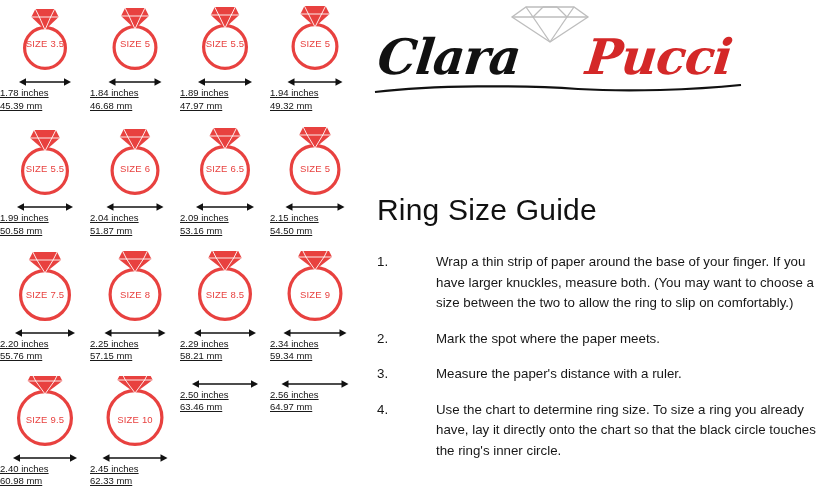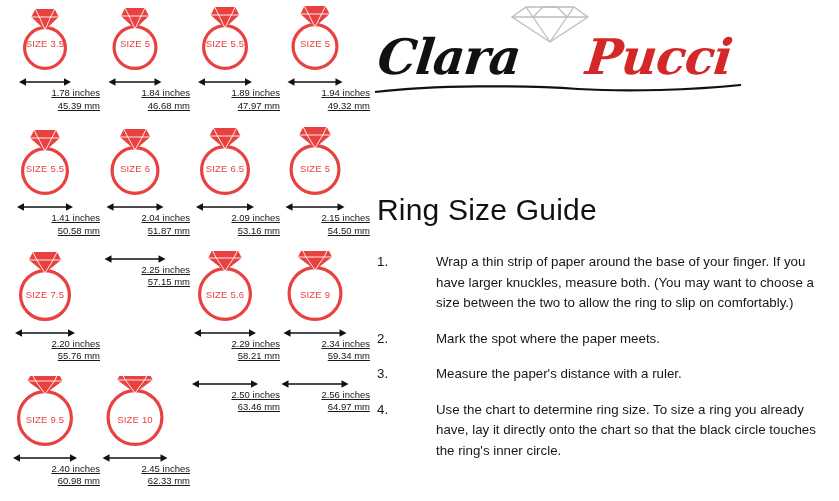--- a/index.html
+++ b/index.html
@@ -57,26 +57,25 @@
     color: #e8413f;
     font-family: "Liberation Sans", sans-serif;
   }
   .arrow-row {
     position: relative;
     width: 90px;
     height: 12px;
   }
   .measure {
     width: 90px;
-    text-align: right;
+    text-align: left;
     font-size: 9.5px;
     line-height: 11.5px;
     color: #141414;
     margin-top: 1px;
-    margin-left: 10px;
   }
 
   
   .right {
     position: absolute;
     left: 367px;
     top: 0;
     width: 472px;
     height: 501px;
   }
@@ -281,21 +280,21 @@
                 <line x1="51.879999999999995" y1="13" x2="45" y2="26"></line>
               </g>
             </svg>
             <div class="size-label">SIZE 5.5</div>
           </div>
           <div class="arrow-row"><svg width="90" height="12" viewBox="0 0 90 12">
               <line x1="23" y1="6" x2="67" y2="6" stroke="#111111" stroke-width="1.6"></line>
               <polygon points="17,6 24,2.2 24,9.8" fill="#111111"></polygon>
               <polygon points="73,6 66,2.2 66,9.8" fill="#111111"></polygon>
             </svg></div>
-          <div class="measure">1.41 inches</div>
+          <div class="measure">1.99 inches</div>
           <div class="measure">50.58 mm</div>
         </div>
         <div class="cell">
           <div class="ring-wrap">
             <svg class="ring-svg" width="90" height="74" viewBox="0 0 90 74">
               <circle cx="45" cy="45.5" r="22.9" fill="none" stroke="#e8413f" stroke-width="3.2"></circle>
               <g fill="#e8413f">
                 <polygon points="29.810000000000002,12 60.19,12 45,25"></polygon>
                 <polygon points="29.810000000000002,12 33.81,4 56.19,4 60.19,12"></polygon>
               </g>
@@ -391,20 +390,37 @@
           </div>
           <div class="arrow-row"><svg width="90" height="12" viewBox="0 0 90 12">
               <line x1="21" y1="6" x2="69" y2="6" stroke="#111111" stroke-width="1.6"></line>
               <polygon points="15,6 22,2.2 22,9.8" fill="#111111"></polygon>
               <polygon points="75,6 68,2.2 68,9.8" fill="#111111"></polygon>
             </svg></div>
           <div class="measure">2.20 inches</div>
           <div class="measure">55.76 mm</div>
         </div>
         <div class="cell">
+          <div class="ring-wrap">
+            <svg class="ring-svg" width="90" height="74" viewBox="0 0 90 74">
+              <circle cx="45" cy="43.5" r="24.9" fill="none" stroke="#e8413f" stroke-width="3.2"></circle>
+              <g fill="#e8413f">
+                <polygon points="28.57,8 61.43,8 45,21"></polygon>
+                <polygon points="28.57,8 32.57,0 57.43,0 61.43,8"></polygon>
+              </g>
+              <g stroke="#ffffff" stroke-width="0.9">
+                <line x1="28.57" y1="8" x2="61.43" y2="8"></line>
+                <line x1="32.57" y1="0" x2="36.57" y2="8"></line>
+                <line x1="57.43" y1="0" x2="53.43" y2="8"></line>
+                <line x1="36.57" y1="8" x2="45" y2="21"></line>
+                <line x1="53.43" y1="8" x2="45" y2="21"></line>
+              </g>
+            </svg>
+            <div class="size-label">SIZE 8</div>
+          </div>
           <div class="arrow-row"><svg width="90" height="12" viewBox="0 0 90 12">
               <line x1="20.5" y1="6" x2="69.5" y2="6" stroke="#111111" stroke-width="1.6"></line>
               <polygon points="14.5,6 21.5,2.2 21.5,9.8" fill="#111111"></polygon>
               <polygon points="75.5,6 68.5,2.2 68.5,9.8" fill="#111111"></polygon>
             </svg></div>
           <div class="measure">2.25 inches</div>
           <div class="measure">57.15 mm</div>
         </div>
         <div class="cell">
           <div class="ring-wrap">
@@ -415,21 +431,21 @@
                 <polygon points="28.26,7 32.260000000000005,-1 57.739999999999995,-1 61.739999999999995,7"></polygon>
               </g>
               <g stroke="#ffffff" stroke-width="0.9">
                 <line x1="28.26" y1="7" x2="61.739999999999995" y2="7"></line>
                 <line x1="32.260000000000005" y1="-1" x2="36.260000000000005" y2="7"></line>
                 <line x1="57.739999999999995" y1="-1" x2="53.739999999999995" y2="7"></line>
                 <line x1="36.260000000000005" y1="7" x2="45" y2="20"></line>
                 <line x1="53.739999999999995" y1="7" x2="45" y2="20"></line>
               </g>
             </svg>
-            <div class="size-label">SIZE 5.6</div>
+            <div class="size-label">SIZE 8.5</div>
           </div>
           <div class="arrow-row"><svg width="90" height="12" viewBox="0 0 90 12">
               <line x1="20" y1="6" x2="70" y2="6" stroke="#111111" stroke-width="1.6"></line>
               <polygon points="14,6 21,2.2 21,9.8" fill="#111111"></polygon>
               <polygon points="76,6 69,2.2 69,9.8" fill="#111111"></polygon>
             </svg></div>
           <div class="measure">2.29 inches</div>
           <div class="measure">58.21 mm</div>
         </div>
         <div class="cell">

